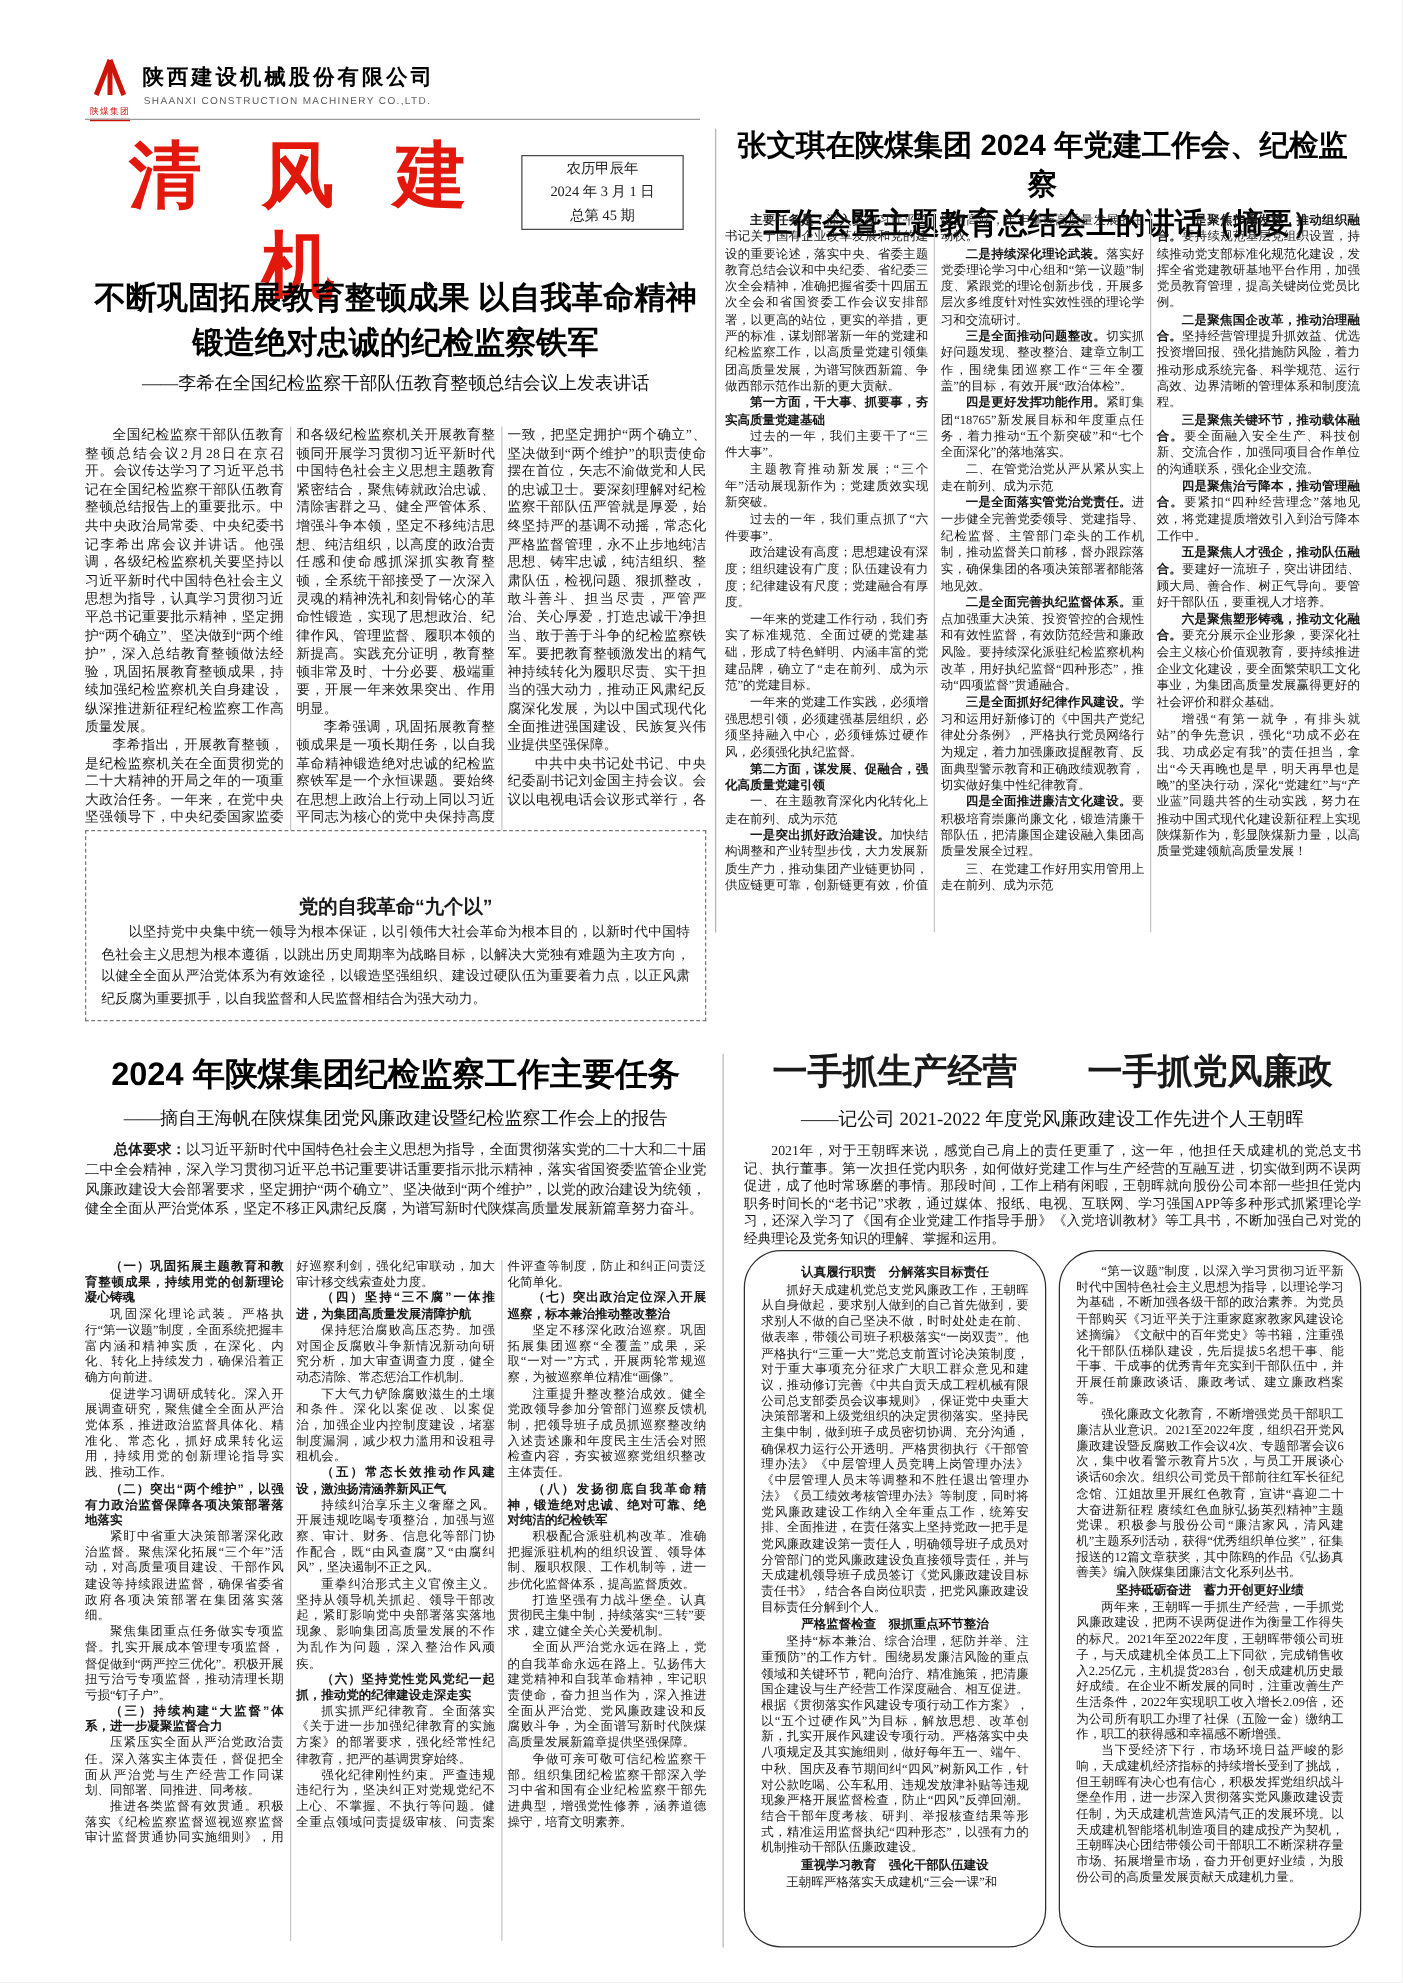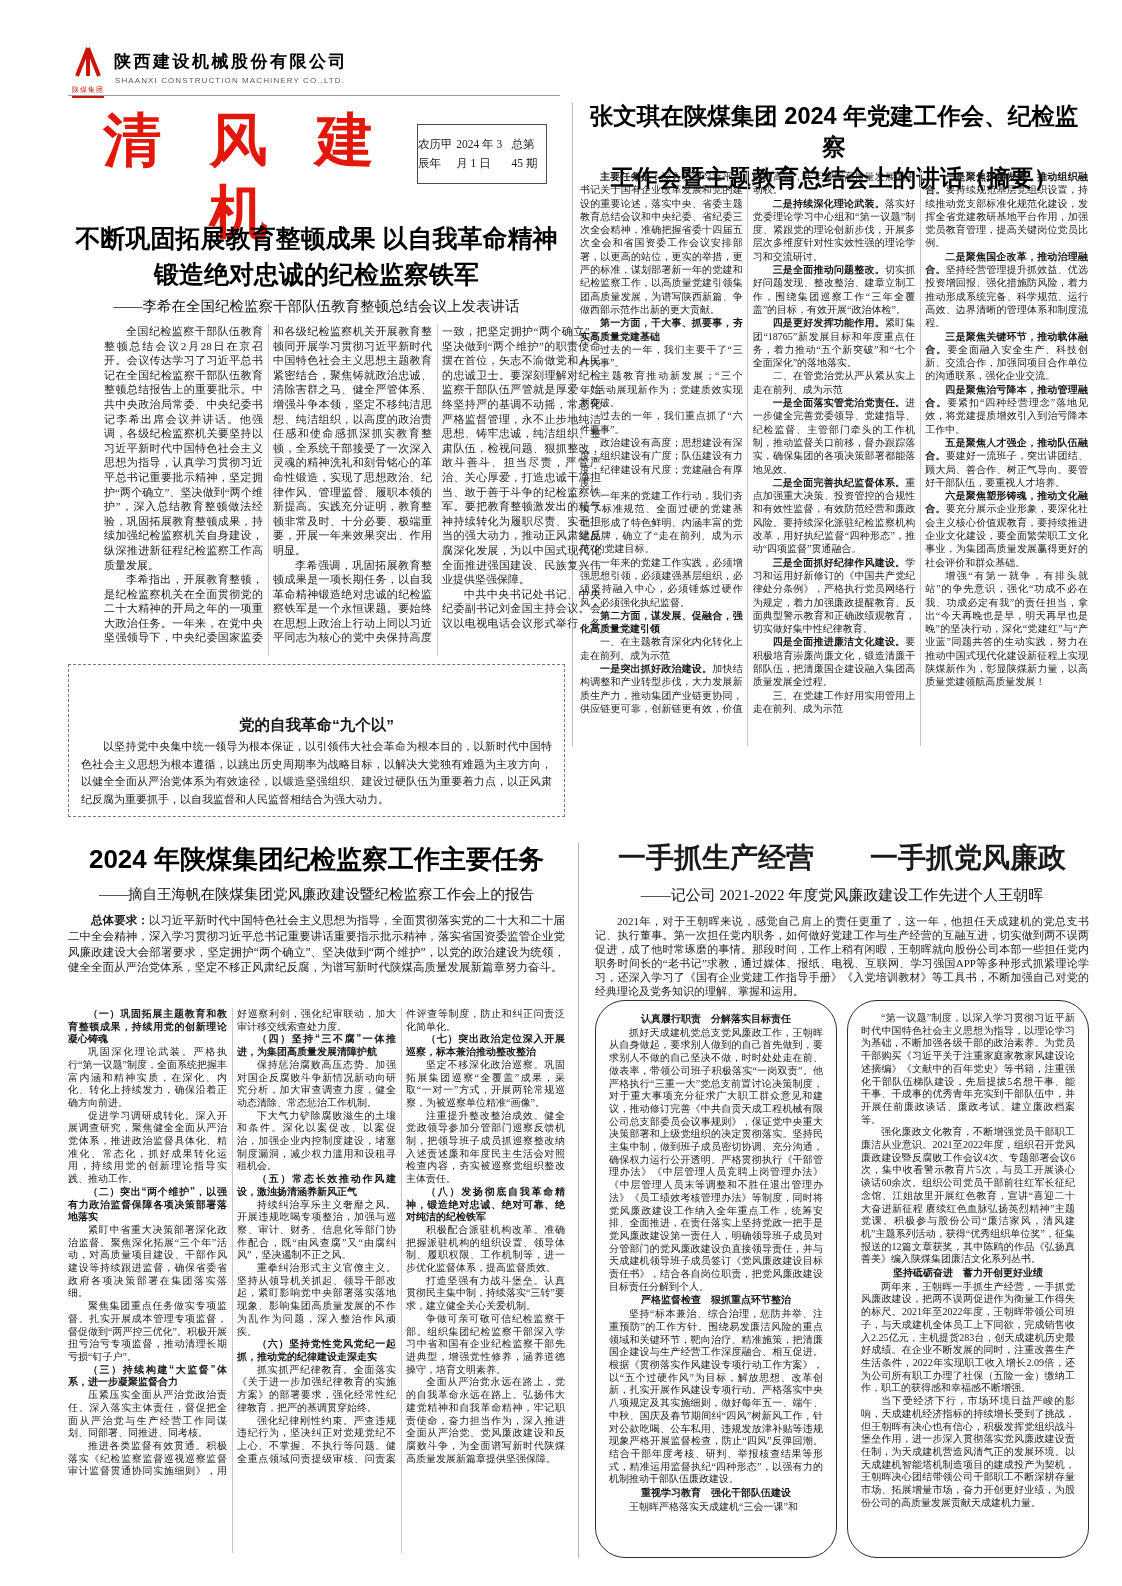--- a/index.html
+++ b/index.html
@@ -14,33 +14,33 @@
     overflow: hidden;
   }
   
   .logo-mark { position:absolute; left:68px; top:46px; width:40px; height:46px; text-align:center; }
   .logo-mark svg { display:block; margin:0 auto; }
   .logo-sub { font-size:7px; color:#cc1408; letter-spacing:1px; border-bottom:2px solid #cc1408; display:inline-block; padding-bottom:1px; font-family:"Liberation Sans",sans-serif; }
   .company-cn { position:absolute; left:114px; top:50px; font-size:17px; font-weight:bold; color:#000000; letter-spacing:2.5px; font-family:"Liberation Sans",sans-serif; }
   .company-en { position:absolute; left:115px; top:76px; font-size:8px; color:#5a5a5a; letter-spacing:1.1px; font-family:"Liberation Sans",sans-serif; }
   .header-rule { position:absolute; left:68px; top:95px; width:492px; height:1px; background:#9a9a9a; }
   .masthead-title { position:absolute; left:78px; top:104px; width:335px; text-align:center; font-size:58px; line-height:72px; font-weight:bold; color:#e2180c; letter-spacing:14px; font-family:"DejaVu Serif", serif; }
-  .date-box { position:absolute; left:417px; top:124px; width:130px; height:60px; border:1px solid #4a4a4a; display:flex; flex-direction:row; justify-content:center; align-items:center; font-size:11.5px; line-height:19px; color:#222; }
+  .date-box { position:absolute; left:417px; top:124px; width:130px; height:60px; border:1px solid #4a4a4a; display:flex; flex-direction:column; justify-content:center; align-items:center; font-size:11.5px; line-height:19px; color:#222; }
   
   .a-title { font-weight:bold; text-align:center; font-family:"Liberation Sans",sans-serif; color:#000; }
   .byline { text-align:center; color:#111; }
   .cols3 { column-count:3; column-gap:10px; column-rule:1px solid #c6c6c6; text-align:justify; overflow:hidden; }
   .para { margin:0; text-indent:2em; text-align:justify; }
   .sec-head { margin:0; text-indent:2em; font-weight:bold; text-align:justify; font-family:"Liberation Sans",sans-serif; }
   .center-head { margin:1px 0; text-align:center; font-weight:bold; text-indent:0; font-family:"Liberation Sans",sans-serif; }
   .v-divider { position:absolute; width:1px; background:#b5b5b5; }
   
   .tl-title { position:absolute; left:68px; top:220px; width:497px; font-size:25px; line-height:36px; }
   .tl-byline { position:absolute; left:68px; top:297px; width:497px; font-size:14.5px; }
-  .tl-body  { position:absolute; left:68px; top:324px; width:497px; height:332px; font-size:11px; line-height:14.6px;margin-left:36px; }
+  .tl-body  { position:absolute; left:68px; top:341px; width:497px; height:332px; font-size:11px; line-height:14.6px; }
   .nine-box { position:absolute; left:68px; top:664px; width:497px; border:1.5px dashed #777; padding:5px 12px 8px 12px; background:#fff; }
   .nine-box-title { text-align:center; font-size:15.5px; font-weight:bold; font-family:"Liberation Sans",sans-serif; margin-bottom:2px;margin-top:45px; }
   .nine-box-text { font-size:11px; line-height:17.5px; text-indent:2em; text-align:justify; }
   
   .tr-title { position:absolute; left:580px; top:101px; width:508px; font-size:23.5px; line-height:31px; }
   .tr-body  { position:absolute; left:580px; top:170px; width:508px; height:576px; font-size:10px; line-height:13.3px; }
   
   .bl-title { position:absolute; left:68px; top:843px; width:497px; font-size:26px; line-height:32px; }
   .bl-byline { position:absolute; left:68px; top:885px; width:497px; font-size:14.5px; }
   .bl-opening { position:absolute; left:68px; top:913px; width:497px; font-size:11.5px; line-height:15.8px; text-align:justify; text-indent:2em; }
@@ -152,22 +152,22 @@
       <p class="para">重拳纠治形式主义官僚主义。坚持从领导机关抓起、领导干部改起，紧盯影响党中央部署落实落地现象、影响集团高质量发展的不作为乱作为问题，深入整治作风顽疾。</p>
       <p class="sec-head">（六）坚持党性党风党纪一起抓，推动党的纪律建设走深走实</p>
       <p class="para">抓实抓严纪律教育。全面落实《关于进一步加强纪律教育的实施方案》的部署要求，强化经常性纪律教育，把严的基调贯穿始终。</p>
       <p class="para">强化纪律刚性约束。严查违规违纪行为，坚决纠正对党规党纪不上心、不掌握、不执行等问题。健全重点领域问责提级审核、问责案件评查等制度，防止和纠正问责泛化简单化。</p>
       <p class="sec-head">（七）突出政治定位深入开展巡察，标本兼治推动整改整治</p>
       <p class="para">坚定不移深化政治巡察。巩固拓展集团巡察“全覆盖”成果，采取“一对一”方式，开展两轮常规巡察，为被巡察单位精准“画像”。</p>
       <p class="para">注重提升整改整治成效。健全党政领导参加分管部门巡察反馈机制，把领导班子成员抓巡察整改纳入述责述廉和年度民主生活会对照检查内容，夯实被巡察党组织整改主体责任。</p>
       <p class="sec-head">（八）发扬彻底自我革命精神，锻造绝对忠诚、绝对可靠、绝对纯洁的纪检铁军</p>
       <p class="para">积极配合派驻机构改革。准确把握派驻机构的组织设置、领导体制、履职权限、工作机制等，进一步优化监督体系，提高监督质效。</p>
       <p class="para">打造坚强有力战斗堡垒。认真贯彻民主集中制，持续落实“三转”要求，建立健全关心关爱机制。</p>
+      <p class="para">全面从严治党永远在路上，党的自我革命永远在路上。弘扬伟大建党精神和自我革命精神，牢记职责使命，奋力担当作为，深入推进全面从严治党、党风廉政建设和反腐败斗争，为全面谱写新时代陕煤高质量发展新篇章提供坚强保障。</p>
       <p class="para">争做可亲可敬可信纪检监察干部。组织集团纪检监察干部深入学习中省和国有企业纪检监察干部先进典型，增强党性修养，涵养道德操守，培育文明素养。</p>
-      <p class="para">全面从严治党永远在路上，党的自我革命永远在路上。弘扬伟大建党精神和自我革命精神，牢记职责使命，奋力担当作为，深入推进全面从严治党、党风廉政建设和反腐败斗争，为全面谱写新时代陕煤高质量发展新篇章提供坚强保障。</p>
     </div>
 
   <div class="br-title">一手抓生产经营　　一手抓党风廉政</div>
   <div class="byline br-byline">——记公司 2021-2022 年度党风廉政建设工作先进个人王朝晖</div>
   <p class="br-intro">2021年，对于王朝晖来说，感觉自己肩上的责任更重了，这一年，他担任天成建机的党总支书记、执行董事。第一次担任党内职务，如何做好党建工作与生产经营的互融互进，切实做到两不误两促进，成了他时常琢磨的事情。那段时间，工作上稍有闲暇，王朝晖就向股份公司本部一些担任党内职务时间长的“老书记”求教，通过媒体、报纸、电视、互联网、学习强国APP等多种形式抓紧理论学习，还深入学习了《国有企业党建工作指导手册》《入党培训教材》等工具书，不断加强自己对党的经典理论及党务知识的理解、掌握和运用。</p>
   <div class="br-boxes">
     <div class="round-box">
         <p class="center-head">认真履行职责　分解落实目标责任</p>
         <p class="para">抓好天成建机党总支党风廉政工作，王朝晖从自身做起，要求别人做到的自己首先做到，要求别人不做的自己坚决不做，时时处处走在前、做表率，带领公司班子积极落实“一岗双责”。他严格执行“三重一大”党总支前置讨论决策制度，对于重大事项充分征求广大职工群众意见和建议，推动修订完善《中共自贡天成工程机械有限公司总支部委员会议事规则》，保证党中央重大决策部署和上级党组织的决定贯彻落实。坚持民主集中制，做到班子成员密切协调、充分沟通，确保权力运行公开透明。严格贯彻执行《干部管理办法》《中层管理人员竞聘上岗管理办法》《中层管理人员末等调整和不胜任退出管理办法》《员工绩效考核管理办法》等制度，同时将党风廉政建设工作纳入全年重点工作，统筹安排、全面推进，在责任落实上坚持党政一把手是党风廉政建设第一责任人，明确领导班子成员对分管部门的党风廉政建设负直接领导责任，并与天成建机领导班子成员签订《党风廉政建设目标责任书》，结合各自岗位职责，把党风廉政建设目标责任分解到个人。</p>
         <p class="center-head">严格监督检查　狠抓重点环节整治</p>

